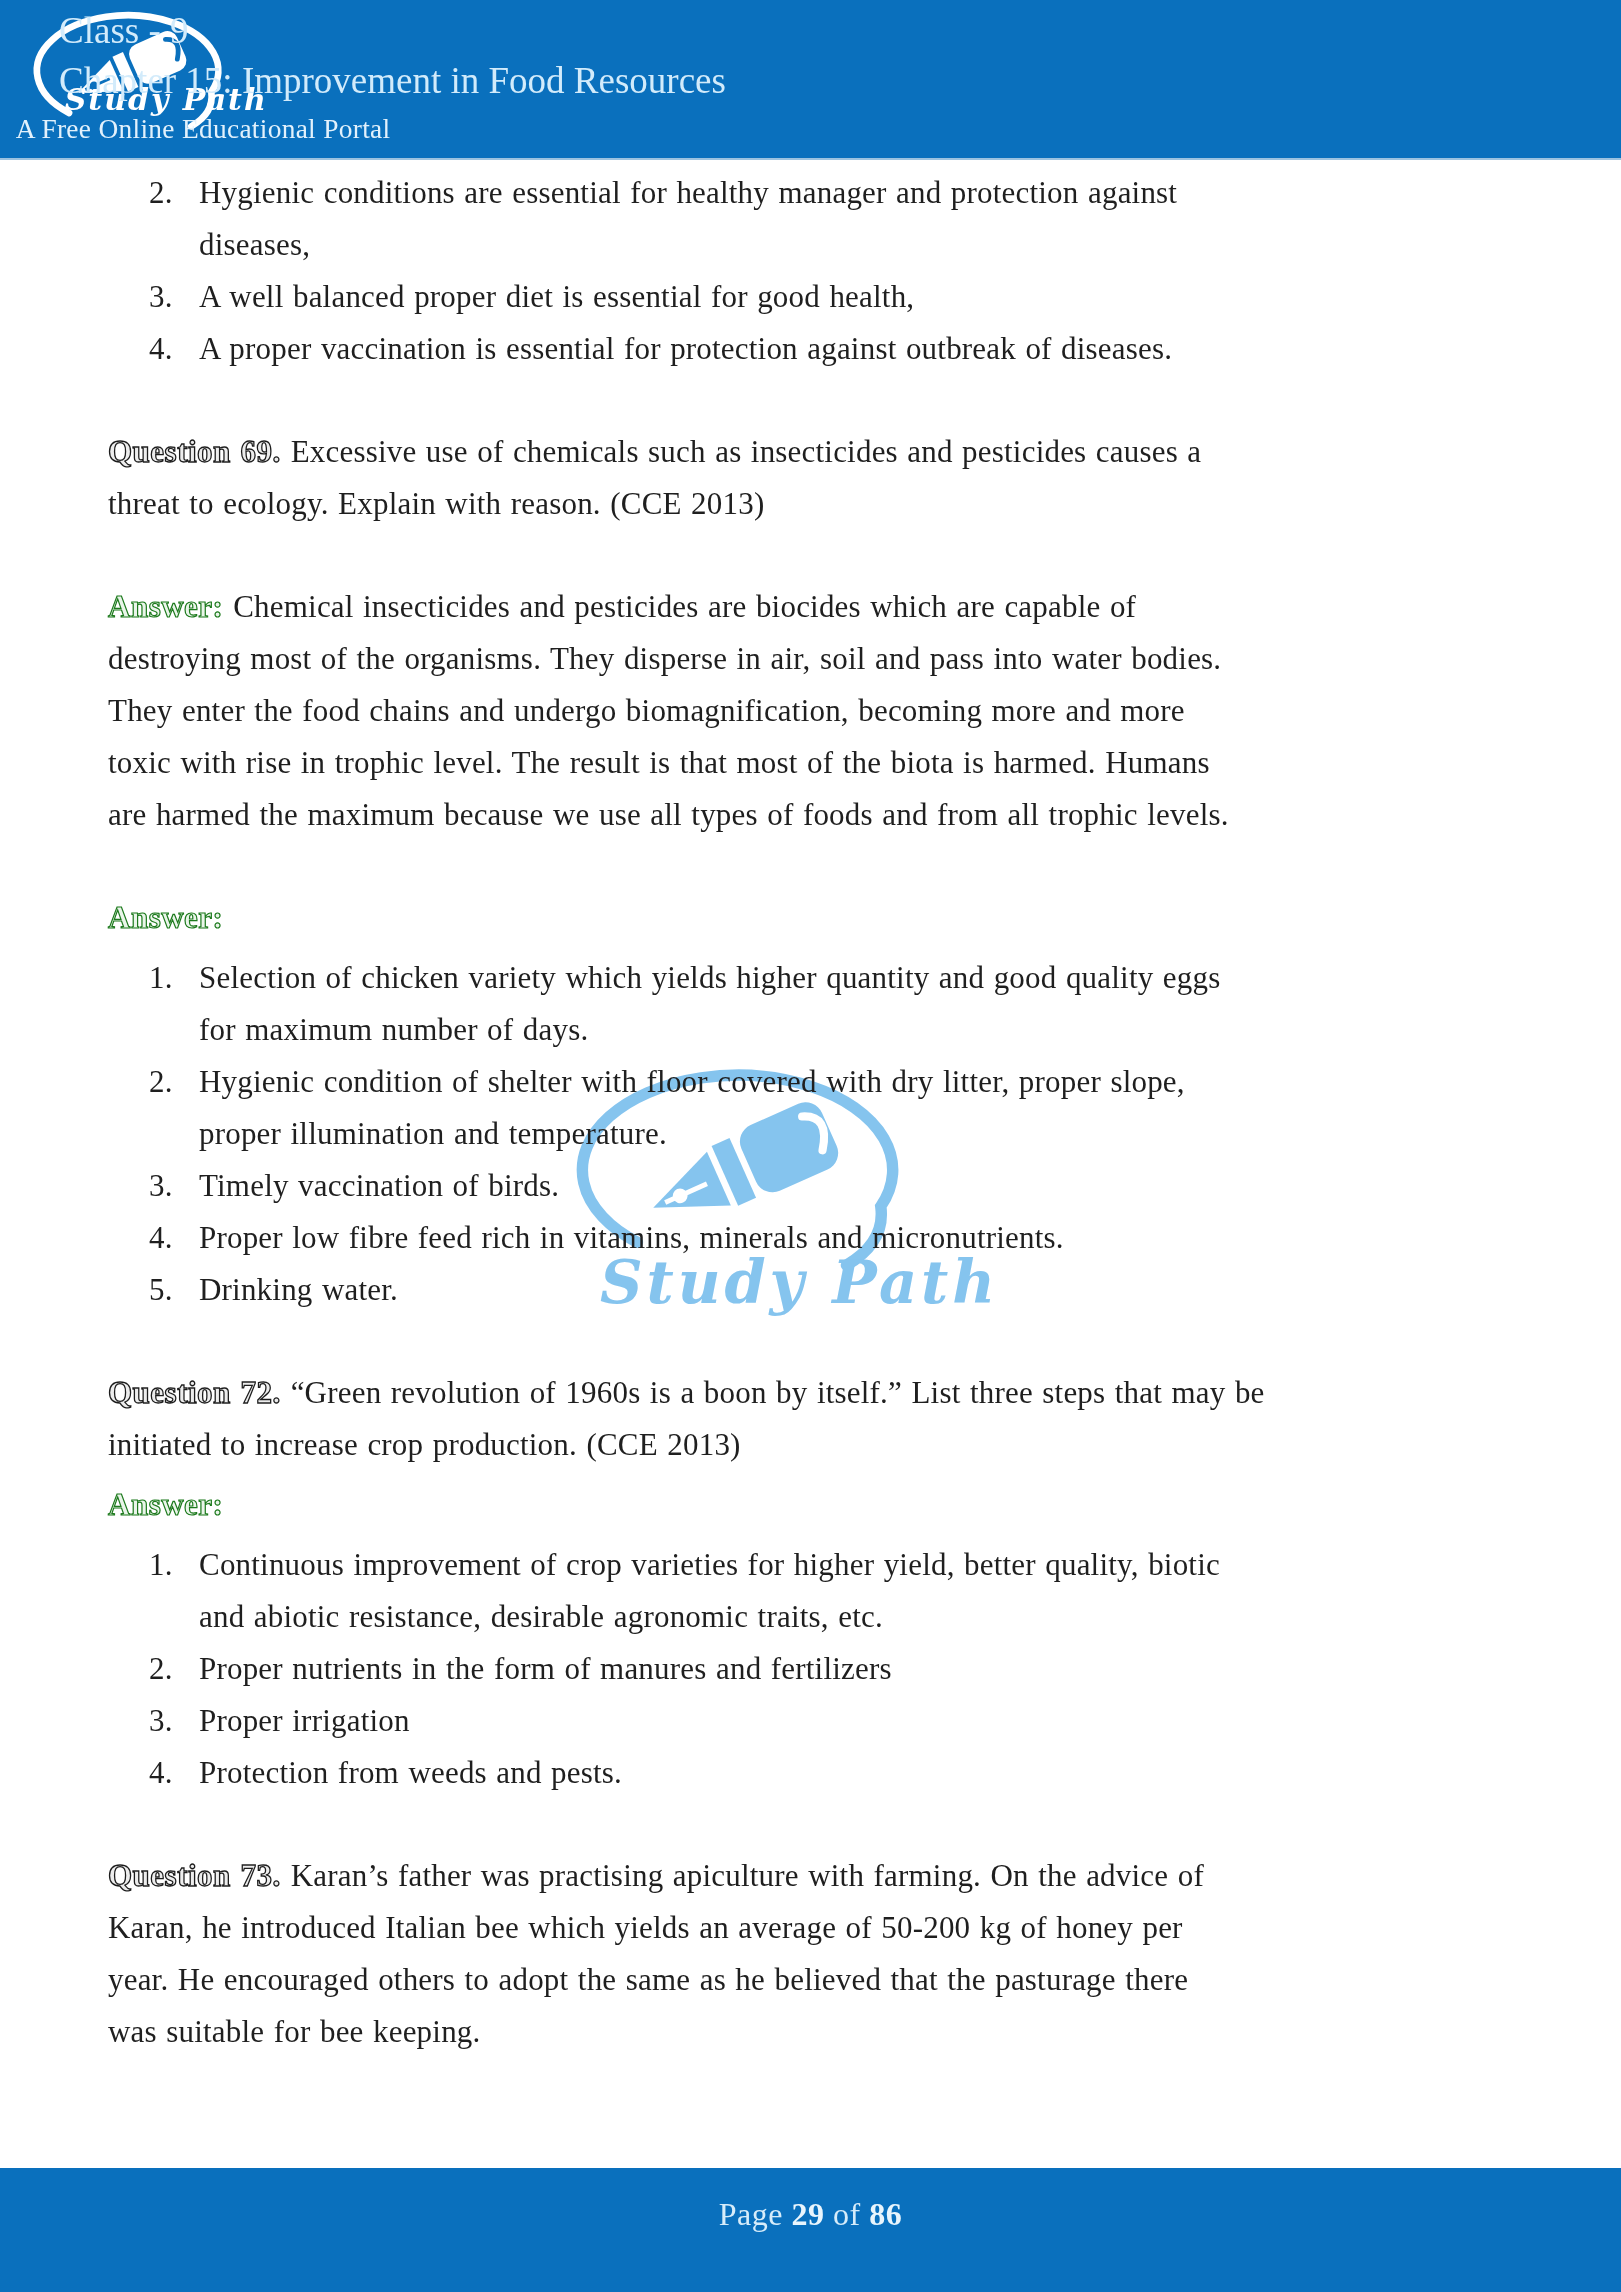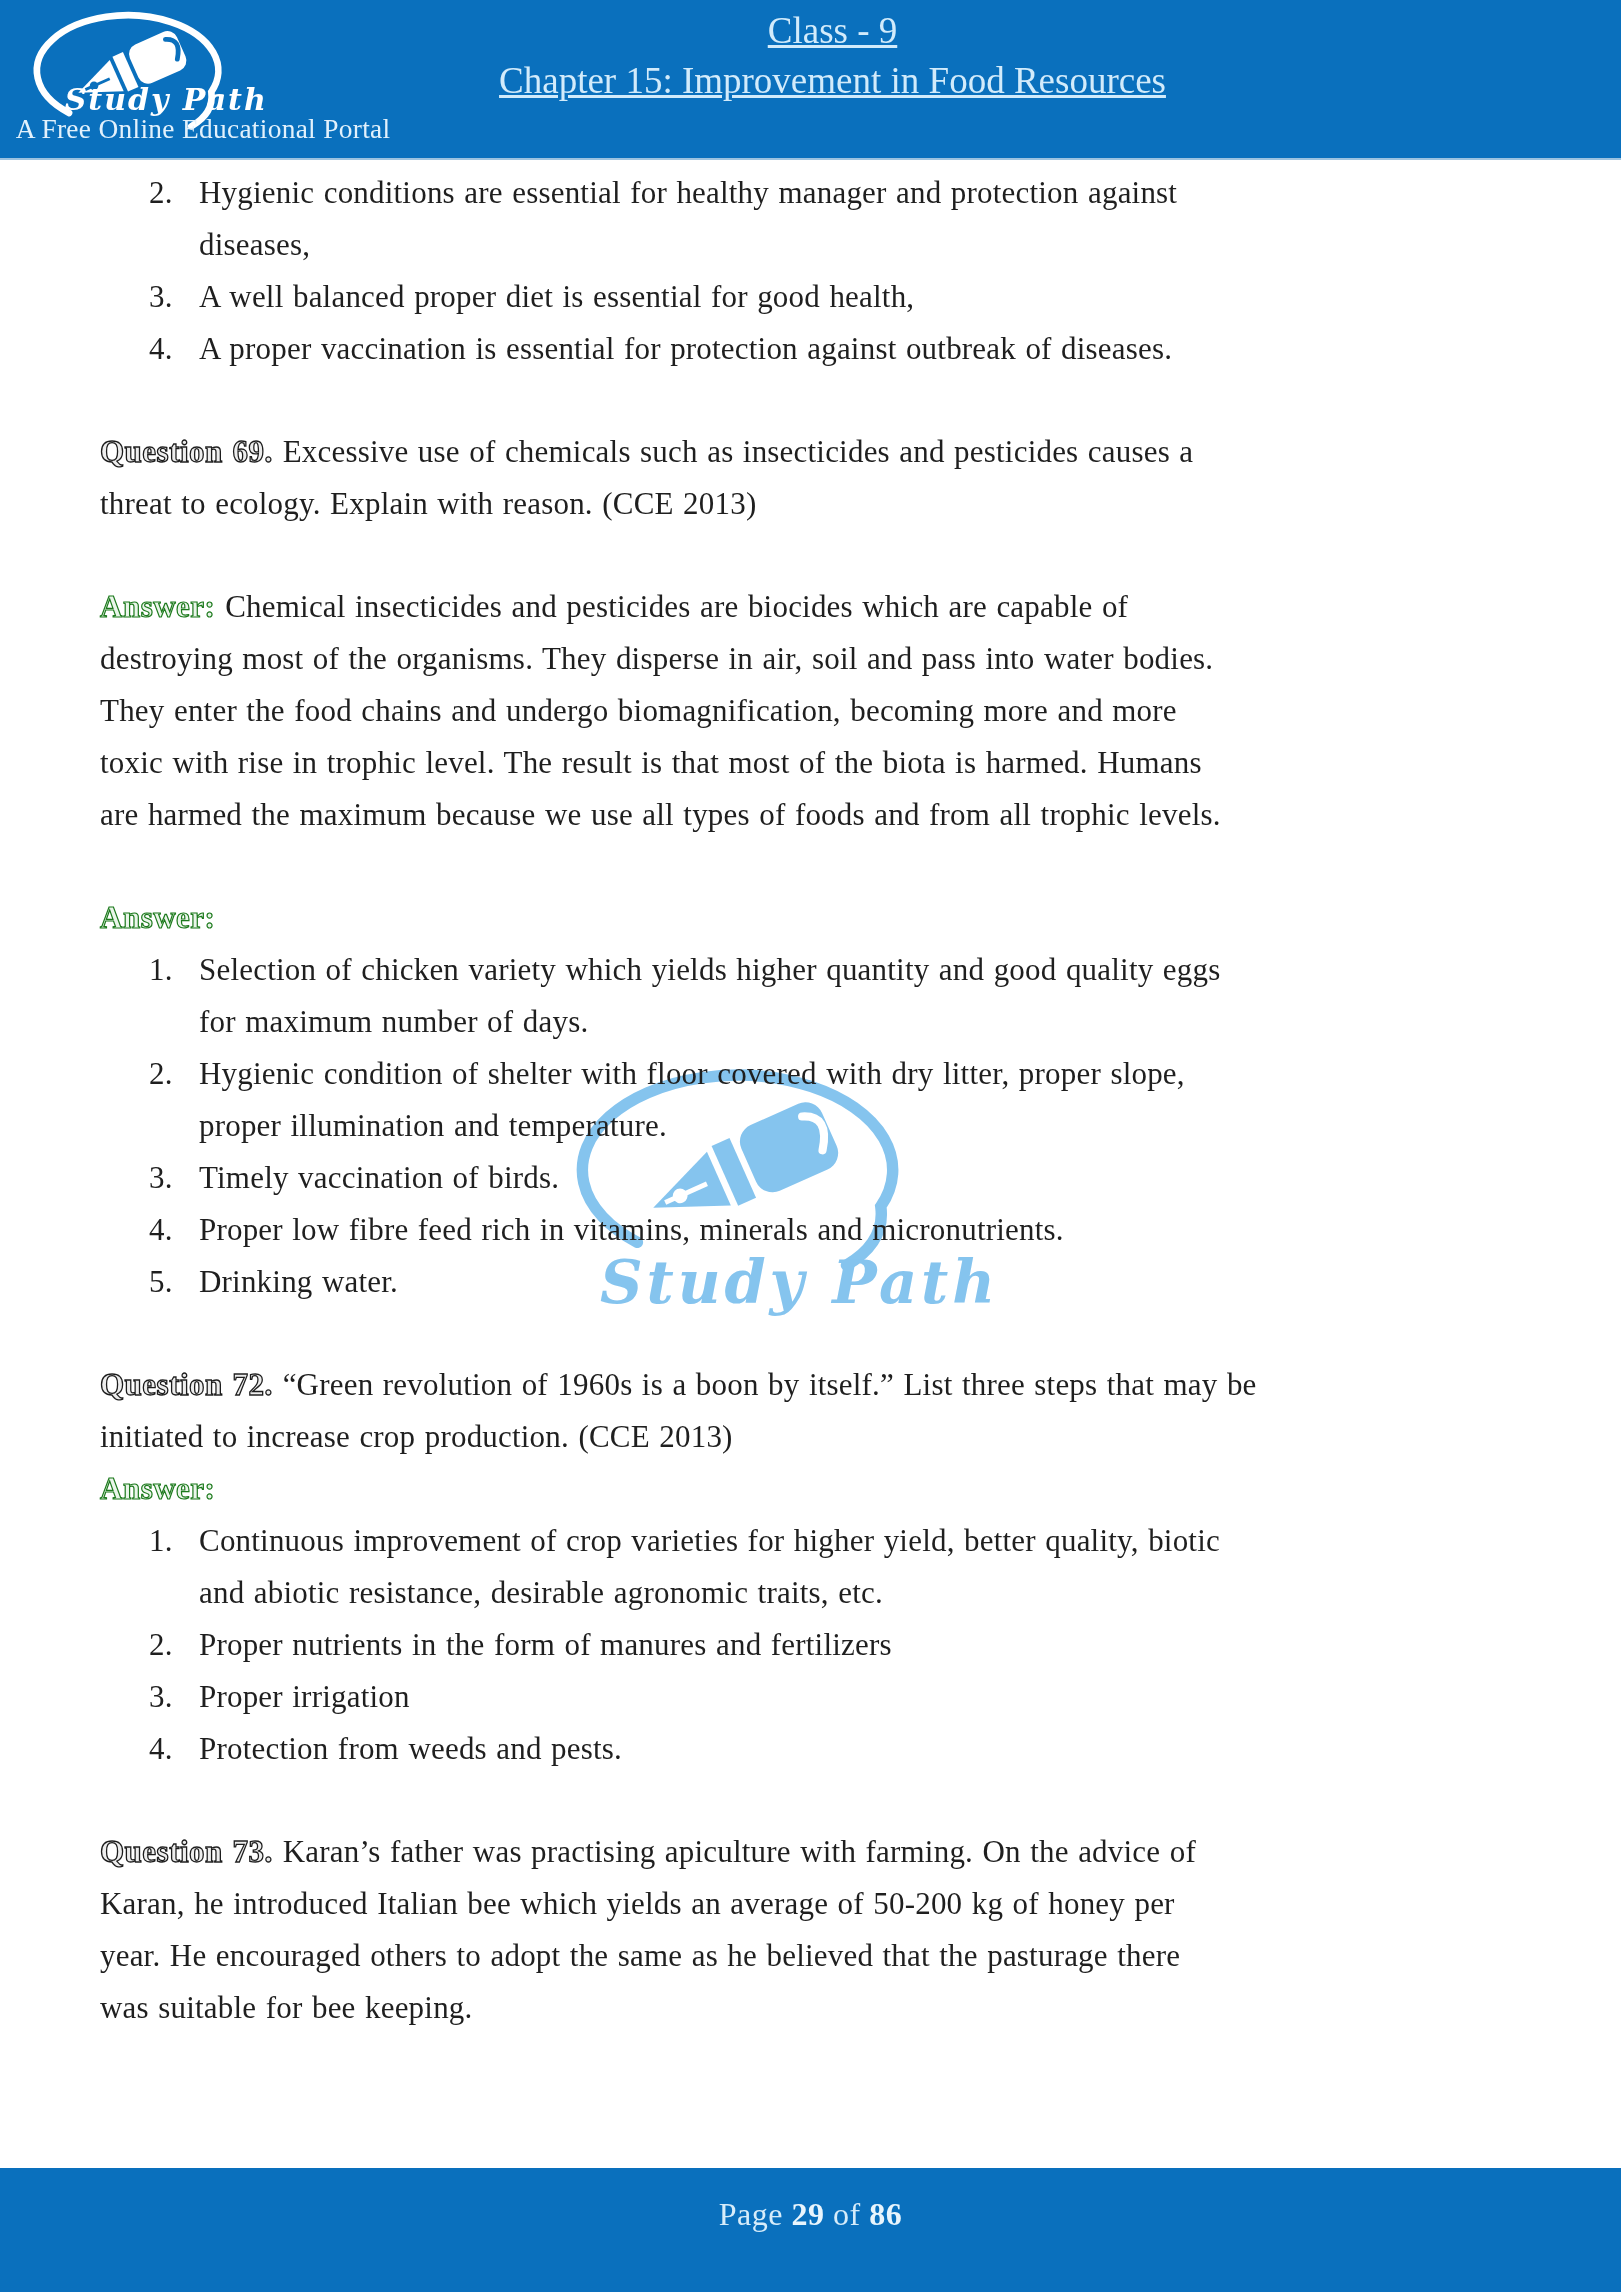--- a/index.html
+++ b/index.html
@@ -24,42 +24,42 @@
   .brand-script{
     position:absolute;left:51px;top:82px;
     font-family:"DejaVu Serif",serif;font-style:italic;font-weight:bold;
     font-size:30px;color:#ffffff;letter-spacing:2px;white-space:nowrap;
   }
   .tagline{
     position:absolute;left:2px;top:114px;
     font-size:27.4px;color:#e2f1fc;white-space:nowrap;letter-spacing:0.3px;font-family:Liberation Serif, serif;
   }
   .hdr-titles{
-    position:absolute;left:0;right:0;top:5.9px;text-align:center;
-    padding-left:44px;
-    color:#d2ebfb;font-size:37px;line-height:50px;white-space:nowrap;text-decoration:underline;
+    position:absolute;left:0;right:0;top:5.9px;text-align:left;
+    padding-left:59px;
+    color:#d2ebfb;font-size:37px;line-height:50px;white-space:nowrap;
   }
   
   .watermark{
     position:absolute;left:559px;top:1059px;width:353px;z-index:0;
     color:#7fc1ee;opacity:.95;pointer-events:none;
   }
   .wm-script{
     font-family:"DejaVu Serif",serif;font-style:italic;font-weight:bold;
     font-size:59px;color:#7fc1ee;letter-spacing:3.9px;white-space:nowrap;
     margin:-33px 0 0 41px;
   }
   
   .content{
     position:absolute;top:160px;left:0;right:0;z-index:1;
     padding:6.9px 69px 0 100px;
     font-size:31px;line-height:52px;
     word-spacing:1.5px;letter-spacing:0.2px;
   }
-  .para{margin:0;}
+  .para{margin:8px;}
   .gap{margin-top:51px;}
   .txt,.qtext{white-space:pre-line;}
   .qlabel{
     font-weight:bold;margin-right:9.8px;
     color:#ededed;-webkit-text-stroke:1.3px #1c1c1c;
     letter-spacing:0.5px;
   }
   .alabel{
     font-weight:bold;margin-right:9.8px;
     color:#eaf5ea;-webkit-text-stroke:1.2px #1d7a1d;

